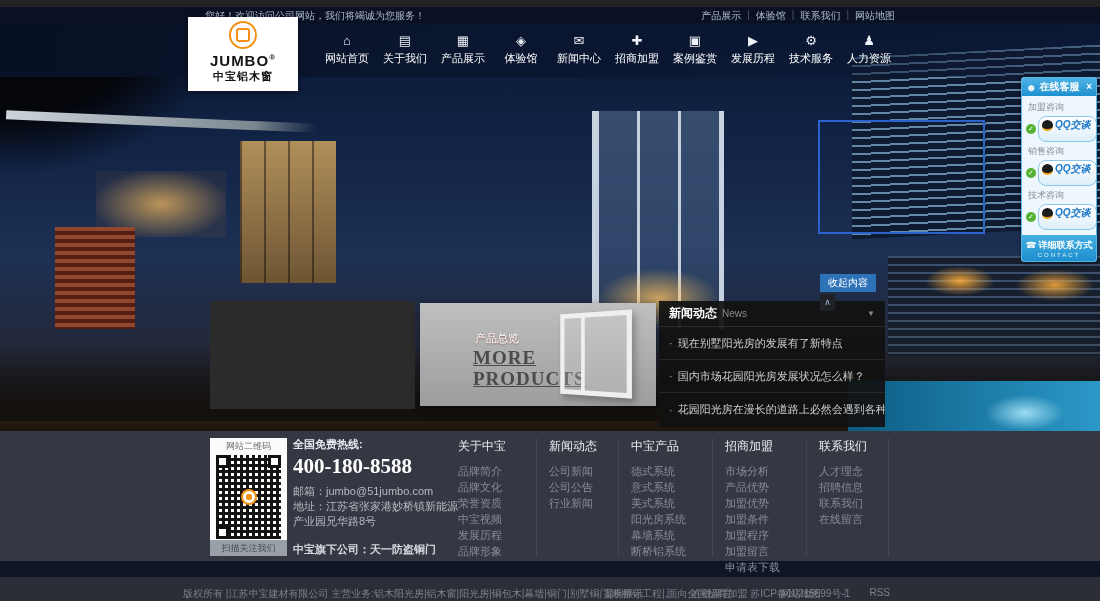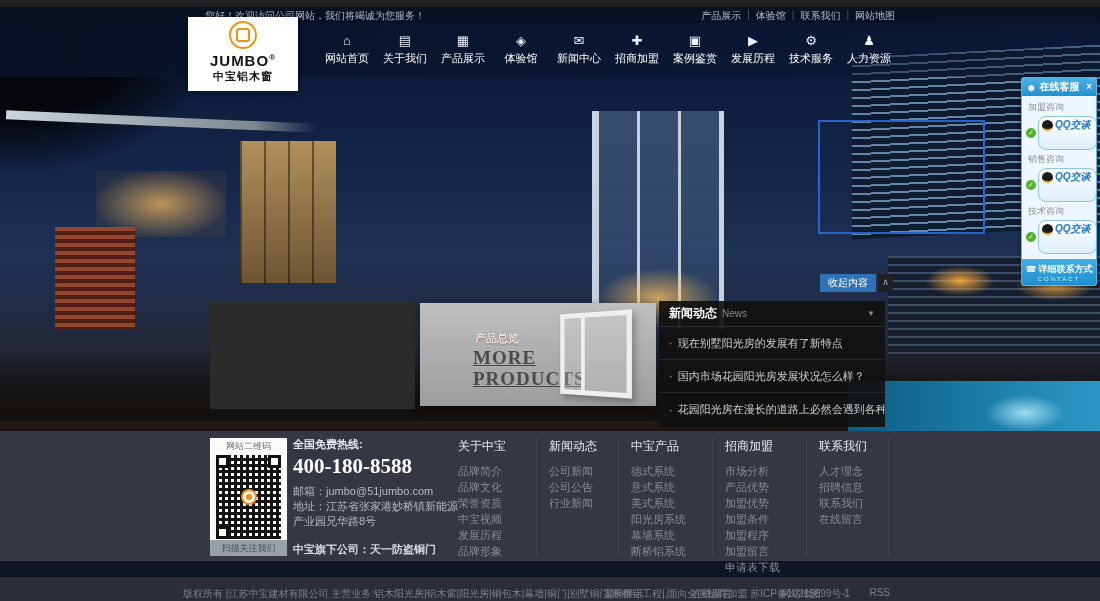--- a/index.html
+++ b/index.html
@@ -64,30 +64,30 @@
       border:1px solid #56b6e7; border-radius:3px; overflow:hidden; box-shadow:0 1px 5px rgba(0,0,0,.4); }
   .qq-head { height:18px; background:linear-gradient(#4db3e6,#1f90cf); color:#fff; font-size:10px; font-weight:bold;
       display:flex; align-items:center; padding:0 4px; gap:3px; }
   .qq-head .user-glyph { font-size:10px; }
   .qq-close { margin-left:auto; cursor:pointer; font-size:10px; line-height:10px; }
   .qq-body { padding:3px 4px 2px; }
   .qq-group-label { font-size:9px; color:#8a8f94; margin:2px 0 2px 2px; }
   .qq-row { display:flex; align-items:center; gap:2px; margin-bottom:3px; }
   .qq-status { width:10px; height:10px; border-radius:50%; background:#53b22f; color:#fff; font-size:7px; line-height:10px; text-align:center; flex:0 0 auto; }
   .qq-btn { display:flex; align-items:center; gap:2px; background:linear-gradient(#ffffff,#ddeef9); border:1px solid #8cc7e8;
-      border-radius:8px; padding:1px 5px 17px 3px; cursor:pointer; }
+      border-radius:8px; padding:1px 5px 9px 3px; cursor:pointer; }
   .qq-penguin { width:11px; height:11px; background:#1b1b1b; border-radius:50% 50% 46% 46%; border-bottom:2px solid #f2a014; }
   .qq-btn-label { color:#1f78c8; font-weight:bold; font-style:italic; font-size:10px; white-space:nowrap; }
   .qq-foot { height:26px; background:linear-gradient(#43aee1,#1e8fce); color:#fff; display:flex; flex-direction:column;
       align-items:center; justify-content:center; cursor:pointer; }
   .qq-foot-main { font-size:9px; font-weight:bold; display:flex; gap:2px; align-items:center; }
   .qq-foot-sub { font-size:6px; letter-spacing:2px; color:#d8f0fb; }
 
   
-  .collapse-row { position:absolute; left:820px; top:267px; display:flex; gap:2px; z-index:30; }
+  .collapse-row { position:absolute; left:820px; top:267px; display:flex; gap:2px; z-index:30;flex-direction:column; }
   .collapse-btn { background:#2e72b8; color:#fff; font-size:10px; padding:2px 8px; cursor:pointer; }
   .collapse-ico { background:#1f2126; color:#9fb6d8; width:15px; text-align:center; font-size:9px; line-height:17px; cursor:pointer; }
 
   
   .product-dark { position:absolute; left:210px; top:294px; width:205px; height:108px; background:#2b2b2b; z-index:25; }
   .product-card { position:absolute; left:420px; top:296px; width:236px; height:103px; z-index:25; cursor:pointer;
       background:linear-gradient(180deg,#bfbfbf,#9d9d9d); box-shadow:0 2px 8px rgba(0,0,0,.35); }
   .product-tag { position:absolute; left:55px; top:28px; color:#fff; font-size:11px; text-shadow:0 1px 2px rgba(120,30,20,.6); }
   .product-title { position:absolute; left:53px; top:44px; font-family:"Liberation Serif","DejaVu Serif",serif;
       font-size:19px; font-weight:bold; color:#4b4b4b; letter-spacing:1px; line-height:21px;text-decoration:underline; }

